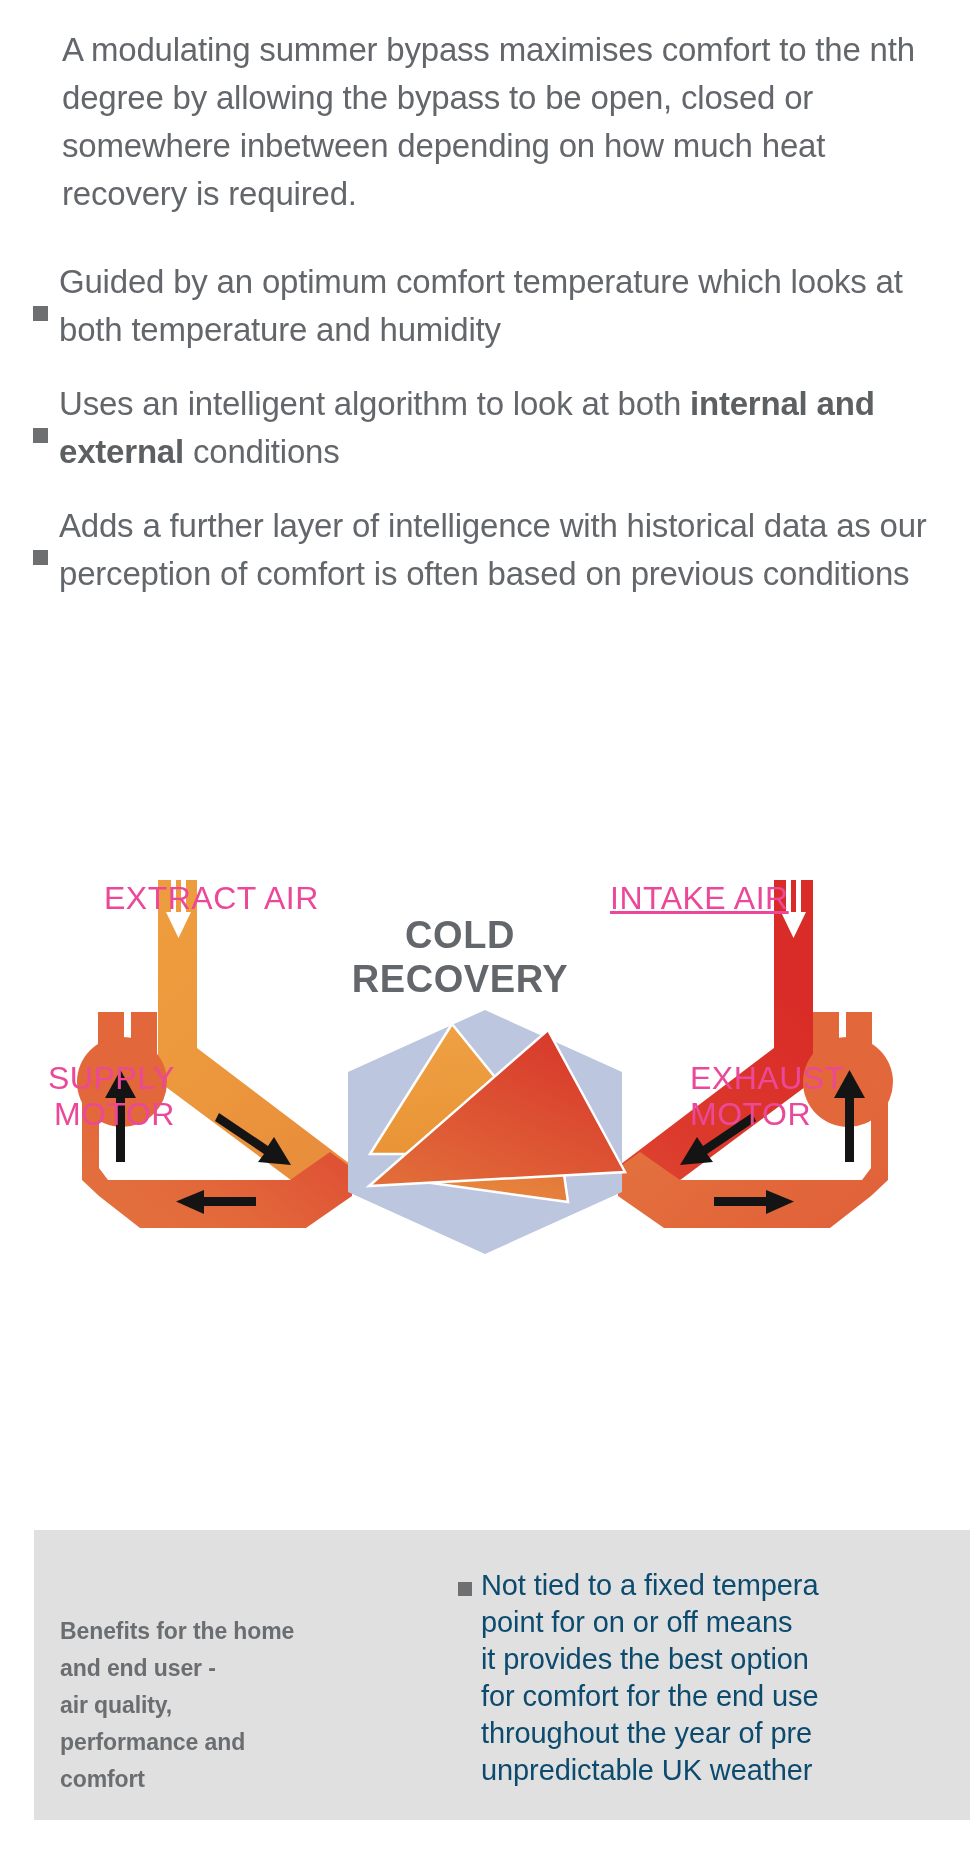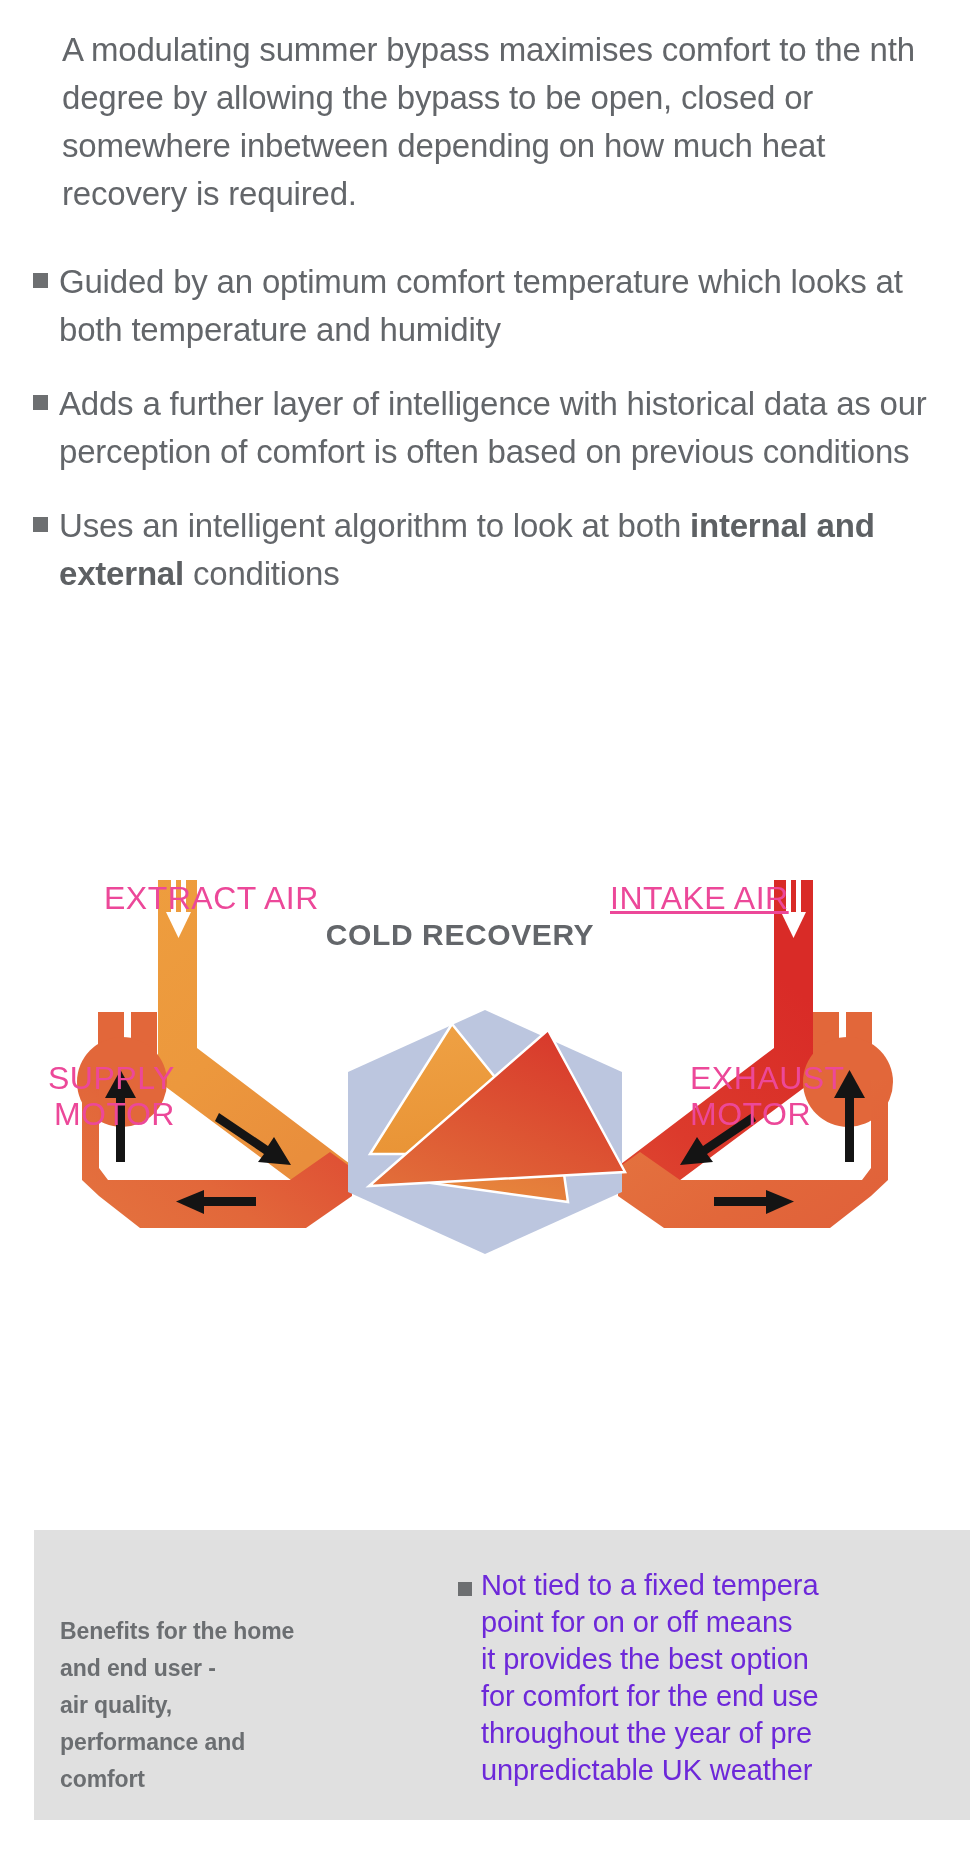--- a/index.html
+++ b/index.html
@@ -32,21 +32,21 @@
 
   
   .bullets {
     position: absolute;
     left: 33px;
     top: 258px;
     width: 930px;
   }
   .bullet-row {
     display: flex;
-    align-items: flex-start;
+    align-items: center;
     margin-bottom: 26px;
   }
   .bullet-mark {
     flex: 0 0 auto;
     width: 15px;
     height: 15px;
     background: #6d6f71;
     margin-top: 15px;
     margin-right: 11px;
   }
@@ -81,21 +81,21 @@
   .dlabel-intake  { left: 610px; top: 0px; text-decoration: underline; }
   .dlabel-supply  { left: 48px;  top: 180px; text-align: right; }
   .dlabel-exhaust { left: 690px; top: 180px; text-align: left; width: 112px;}
 
   .dtitle {
     position: absolute;
     left: 300px;
     top: 33px;
     width: 320px;
     text-align: center;
-    font-size: 30px;
+    font-size: 38px;
     font-weight: bold;
     line-height: 44px;
     color: #63666a;
     letter-spacing: 0.6px;
   }
 
   
   .band {
     position: absolute;
     left: 34px;
@@ -128,44 +128,44 @@
     flex: 0 0 auto;
     width: 14px;
     height: 14px;
     background: #6d6f71;
     margin-top: 15px;
     margin-right: 9px;
   }
   .band-bullet-text {
     font-size: 29px;
     line-height: 37px;
-    color: #6d28d9;
+    color: #0c4a6e;
     white-space: pre-line;
     letter-spacing: -0.1px;
   }
 </style>
 </head>
 <body>
 
 <div class="page">
 
   <div class="intro">A modulating summer bypass maximises comfort to the nth degree by allowing the bypass to be open, closed or somewhere inbetween depending on how much heat recovery is required.</div>
 
   <div class="bullets" id="bullet-list">
       <div class="bullet-row">
         <div class="bullet-mark"></div>
         <div class="bullet-text"><span>Guided by an optimum comfort temperature which looks at both temperature and humidity</span></div>
       </div>
       <div class="bullet-row">
         <div class="bullet-mark"></div>
-        <div class="bullet-text"><span>Adds a further layer of intelligence with historical data as our perception of comfort is often based on previous conditions</span></div>
+        <div class="bullet-text"><span>Uses an intelligent algorithm to look at both </span><b>internal and external</b><span> conditions</span></div>
       </div>
       <div class="bullet-row">
         <div class="bullet-mark"></div>
-        <div class="bullet-text"><span>Uses an intelligent algorithm to look at both </span><b>internal and external</b><span> conditions</span></div>
+        <div class="bullet-text"><span>Adds a further layer of intelligence with historical data as our perception of comfort is often based on previous conditions</span></div>
       </div>
     </div>
 
   <div class="diagram">
 
     <svg width="970" height="420" viewBox="0 0 970 420">
       <defs>
         <linearGradient id="gExtract" x1="0" y1="0" x2="0.45" y2="1">
           <stop offset="0%" stop-color="#EE9E3E"></stop>
           <stop offset="60%" stop-color="#EC983D"></stop>

